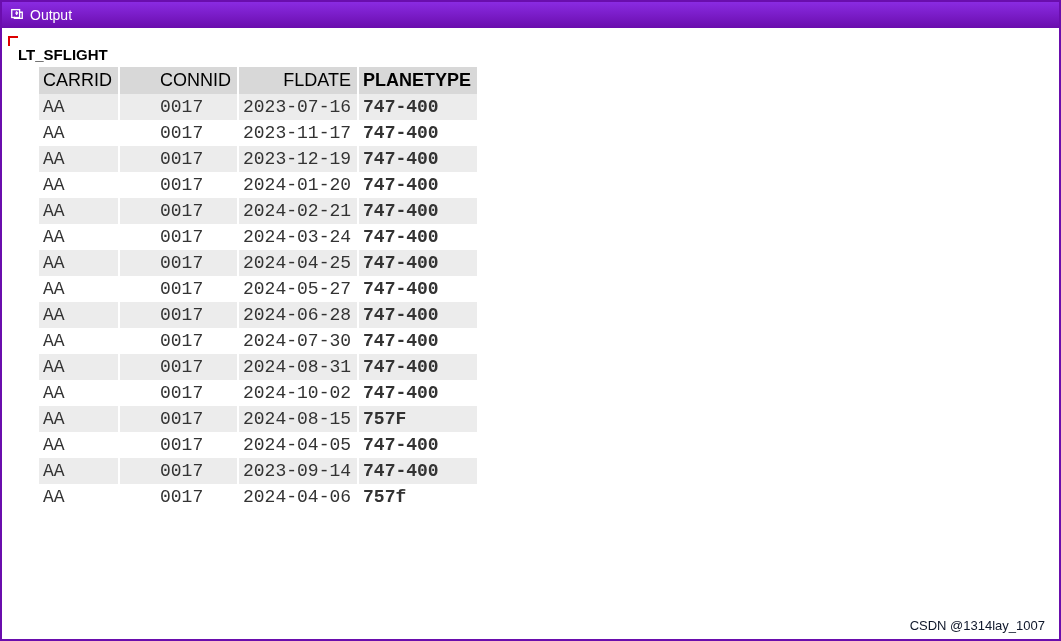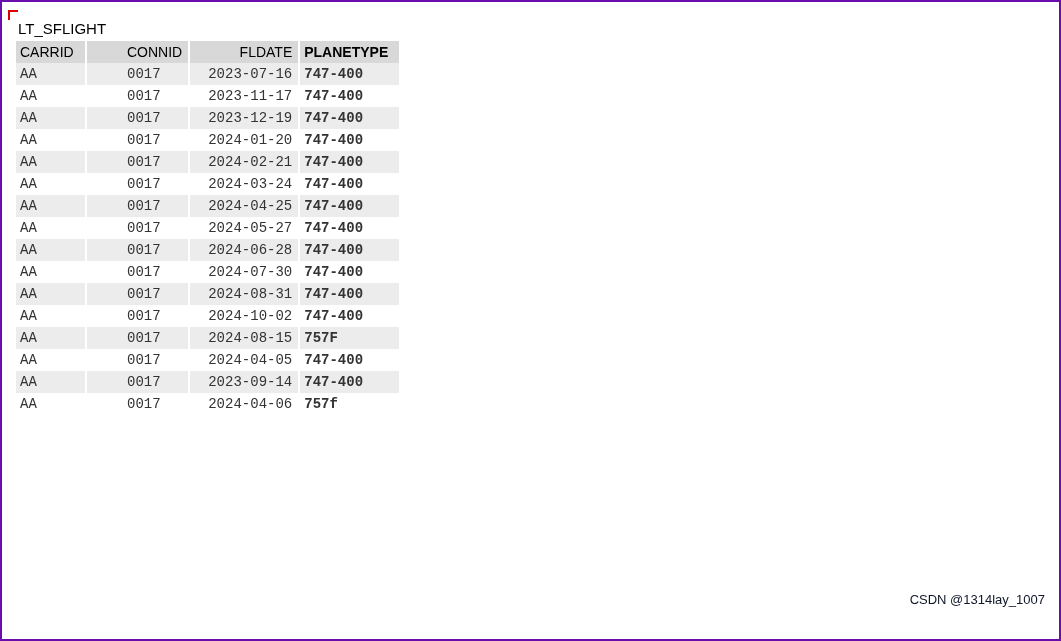--- a/index.html
+++ b/index.html
@@ -43,30 +43,31 @@
     .corner-mark {
       position: absolute;
       top: 8px;
       left: 6px;
       width: 10px;
       height: 10px;
       border-top: 2px solid #d00;
       border-left: 2px solid #d00;
     }
     .table-title {
-      font-weight: normal;
+      font-weight: bold;
       font-size: 15px;
       margin-bottom: 4px;
       color: #000;
       padding-left: 2px;
     }
     table {
       border-collapse: collapse;
       font-family: "Courier New", monospace;
-      font-size: 14px;
+      font-size: 18px;
+      margin-left: 23px;
     }
     th {
       background: #d8d8d8;
       text-align: left;
       padding: 3px 6px 3px 4px;
       font-weight: normal;
       color: #000;
       font-family: Arial, sans-serif;
       border-right: 2px solid #fff;
     }
@@ -98,20 +99,30 @@
       right: 14px;
       color: #0f172a;
       font-size: 13px;
       font-family: Arial, sans-serif;
     }
   </style>
 </head>
 <body>
 
 <div class="window">
+  <div class="titlebar">
+    <span>
+      <svg viewBox="0 0 16 16" fill="none" stroke="#fff" stroke-width="1.5">
+        <rect x="2" y="3" width="9" height="9"></rect>
+        <path d="M11 6 L14 6 L14 13 L5 13 L5 11"></path>
+        <path d="M6 7 L9 7 M9 7 L7 5 M9 7 L7 9" stroke="#fff"></path>
+      </svg>
+    </span>
+    <span>Output</span>
+  </div>
   <div class="content">
     <div class="corner-mark"></div>
     <div class="table-title">LT_SFLIGHT</div>
     <table>
       <thead>
         <tr>
           <th class="col-carrid">CARRID</th>
           <th class="col-connid">CONNID</th>
           <th class="col-fldate">FLDATE</th>
           <th class="col-planetype">PLANETYPE</th>

